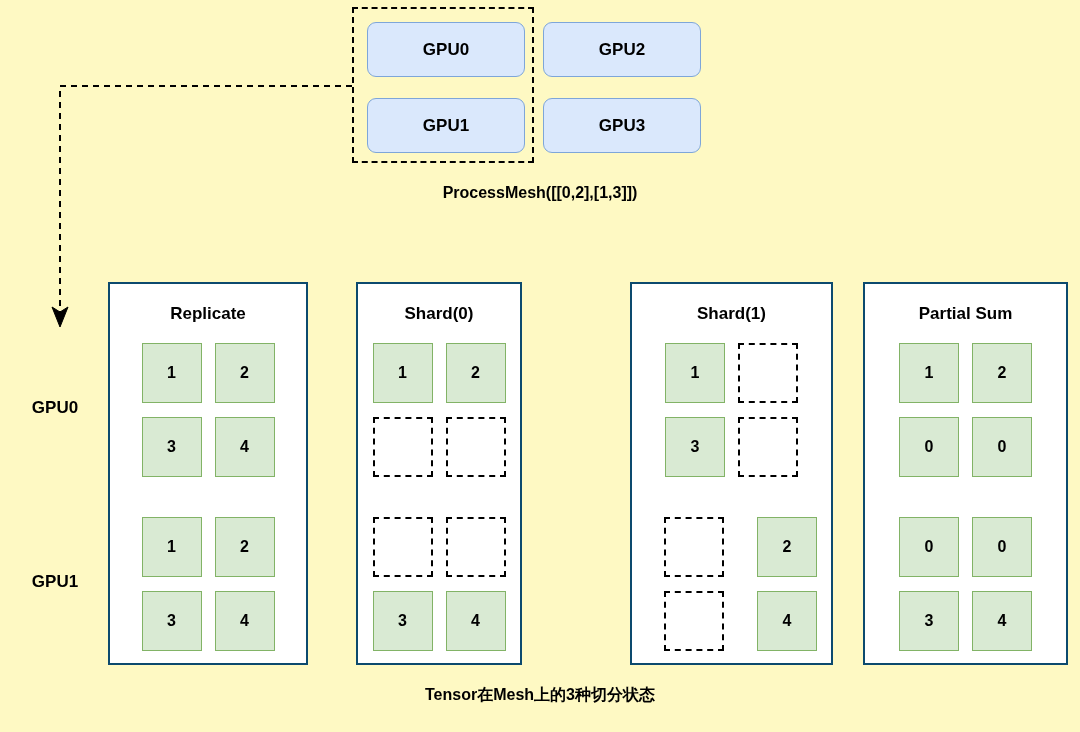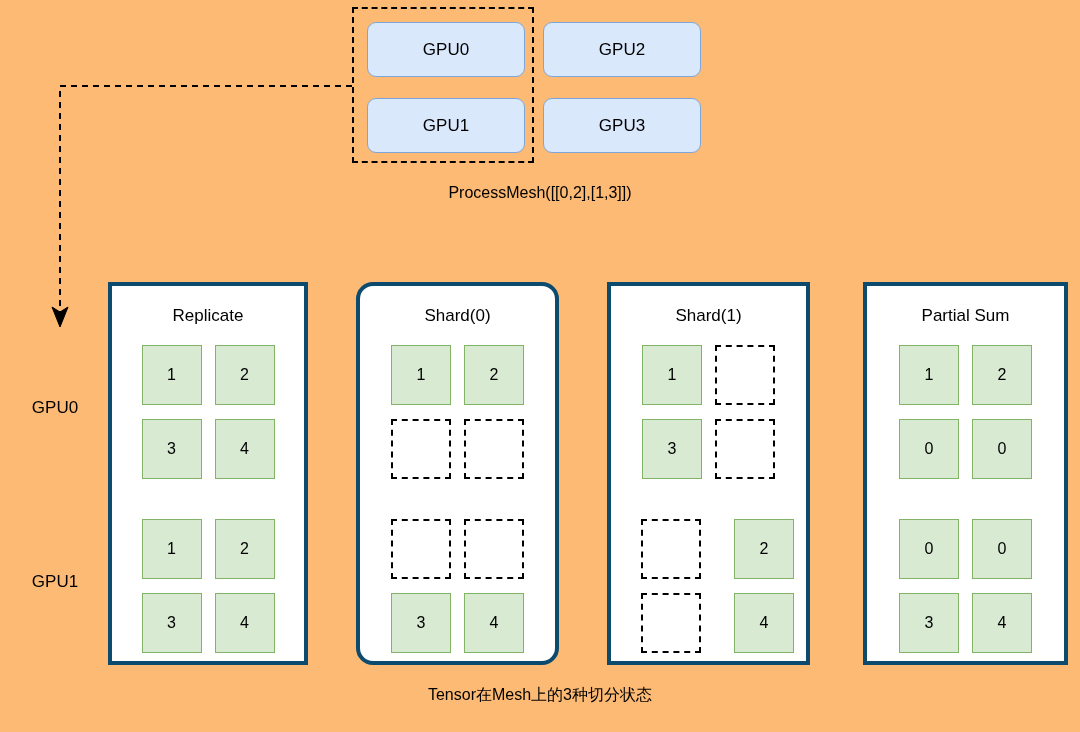--- a/index.html
+++ b/index.html
@@ -9,21 +9,22 @@
   }
   body {
     font-family: "Liberation Sans", "DejaVu Sans", sans-serif;
     color: #000000;
   }
   #canvas {
     position: relative;
     width: 1080px;
     height: 732px;
     overflow: hidden;
-    background: #fdba74;
+    background: #fef9c3;
+    font-weight: bold;
   }
 
   
   .mesh-dashed-box {
     position: absolute;
     left: 352px;
     top: 7px;
     width: 182px;
     height: 156px;
     border: 2px dashed #000000;
@@ -66,27 +67,27 @@
     width: 1080px;
     height: 732px;
     pointer-events: none;
   }
 
   
   .panel {
     position: absolute;
     top: 282px;
     height: 383px;
-    border: 4px solid #0c4a6e;
+    border: 2px solid #0c4a6e;
     box-sizing: border-box;
     background: #ffffff;
   }
   #panel-replicate   { left: 108px; width: 200px; }
-  #panel-shard0      { left: 356px; width: 203px; border-radius: 17px; }
-  #panel-shard1      { left: 607px; width: 203px; }
+  #panel-shard0      { left: 356px; width: 166px; }
+  #panel-shard1      { left: 630px; width: 203px; }
   #panel-partialsum  { left: 863px; width: 205px; padding-left: 44px; }
 
   .panel-title {
     position: absolute;
     top: 20px;
     left: 0;
     right: 0;
     text-align: center;
     font-size: 17px;
     white-space: nowrap;

